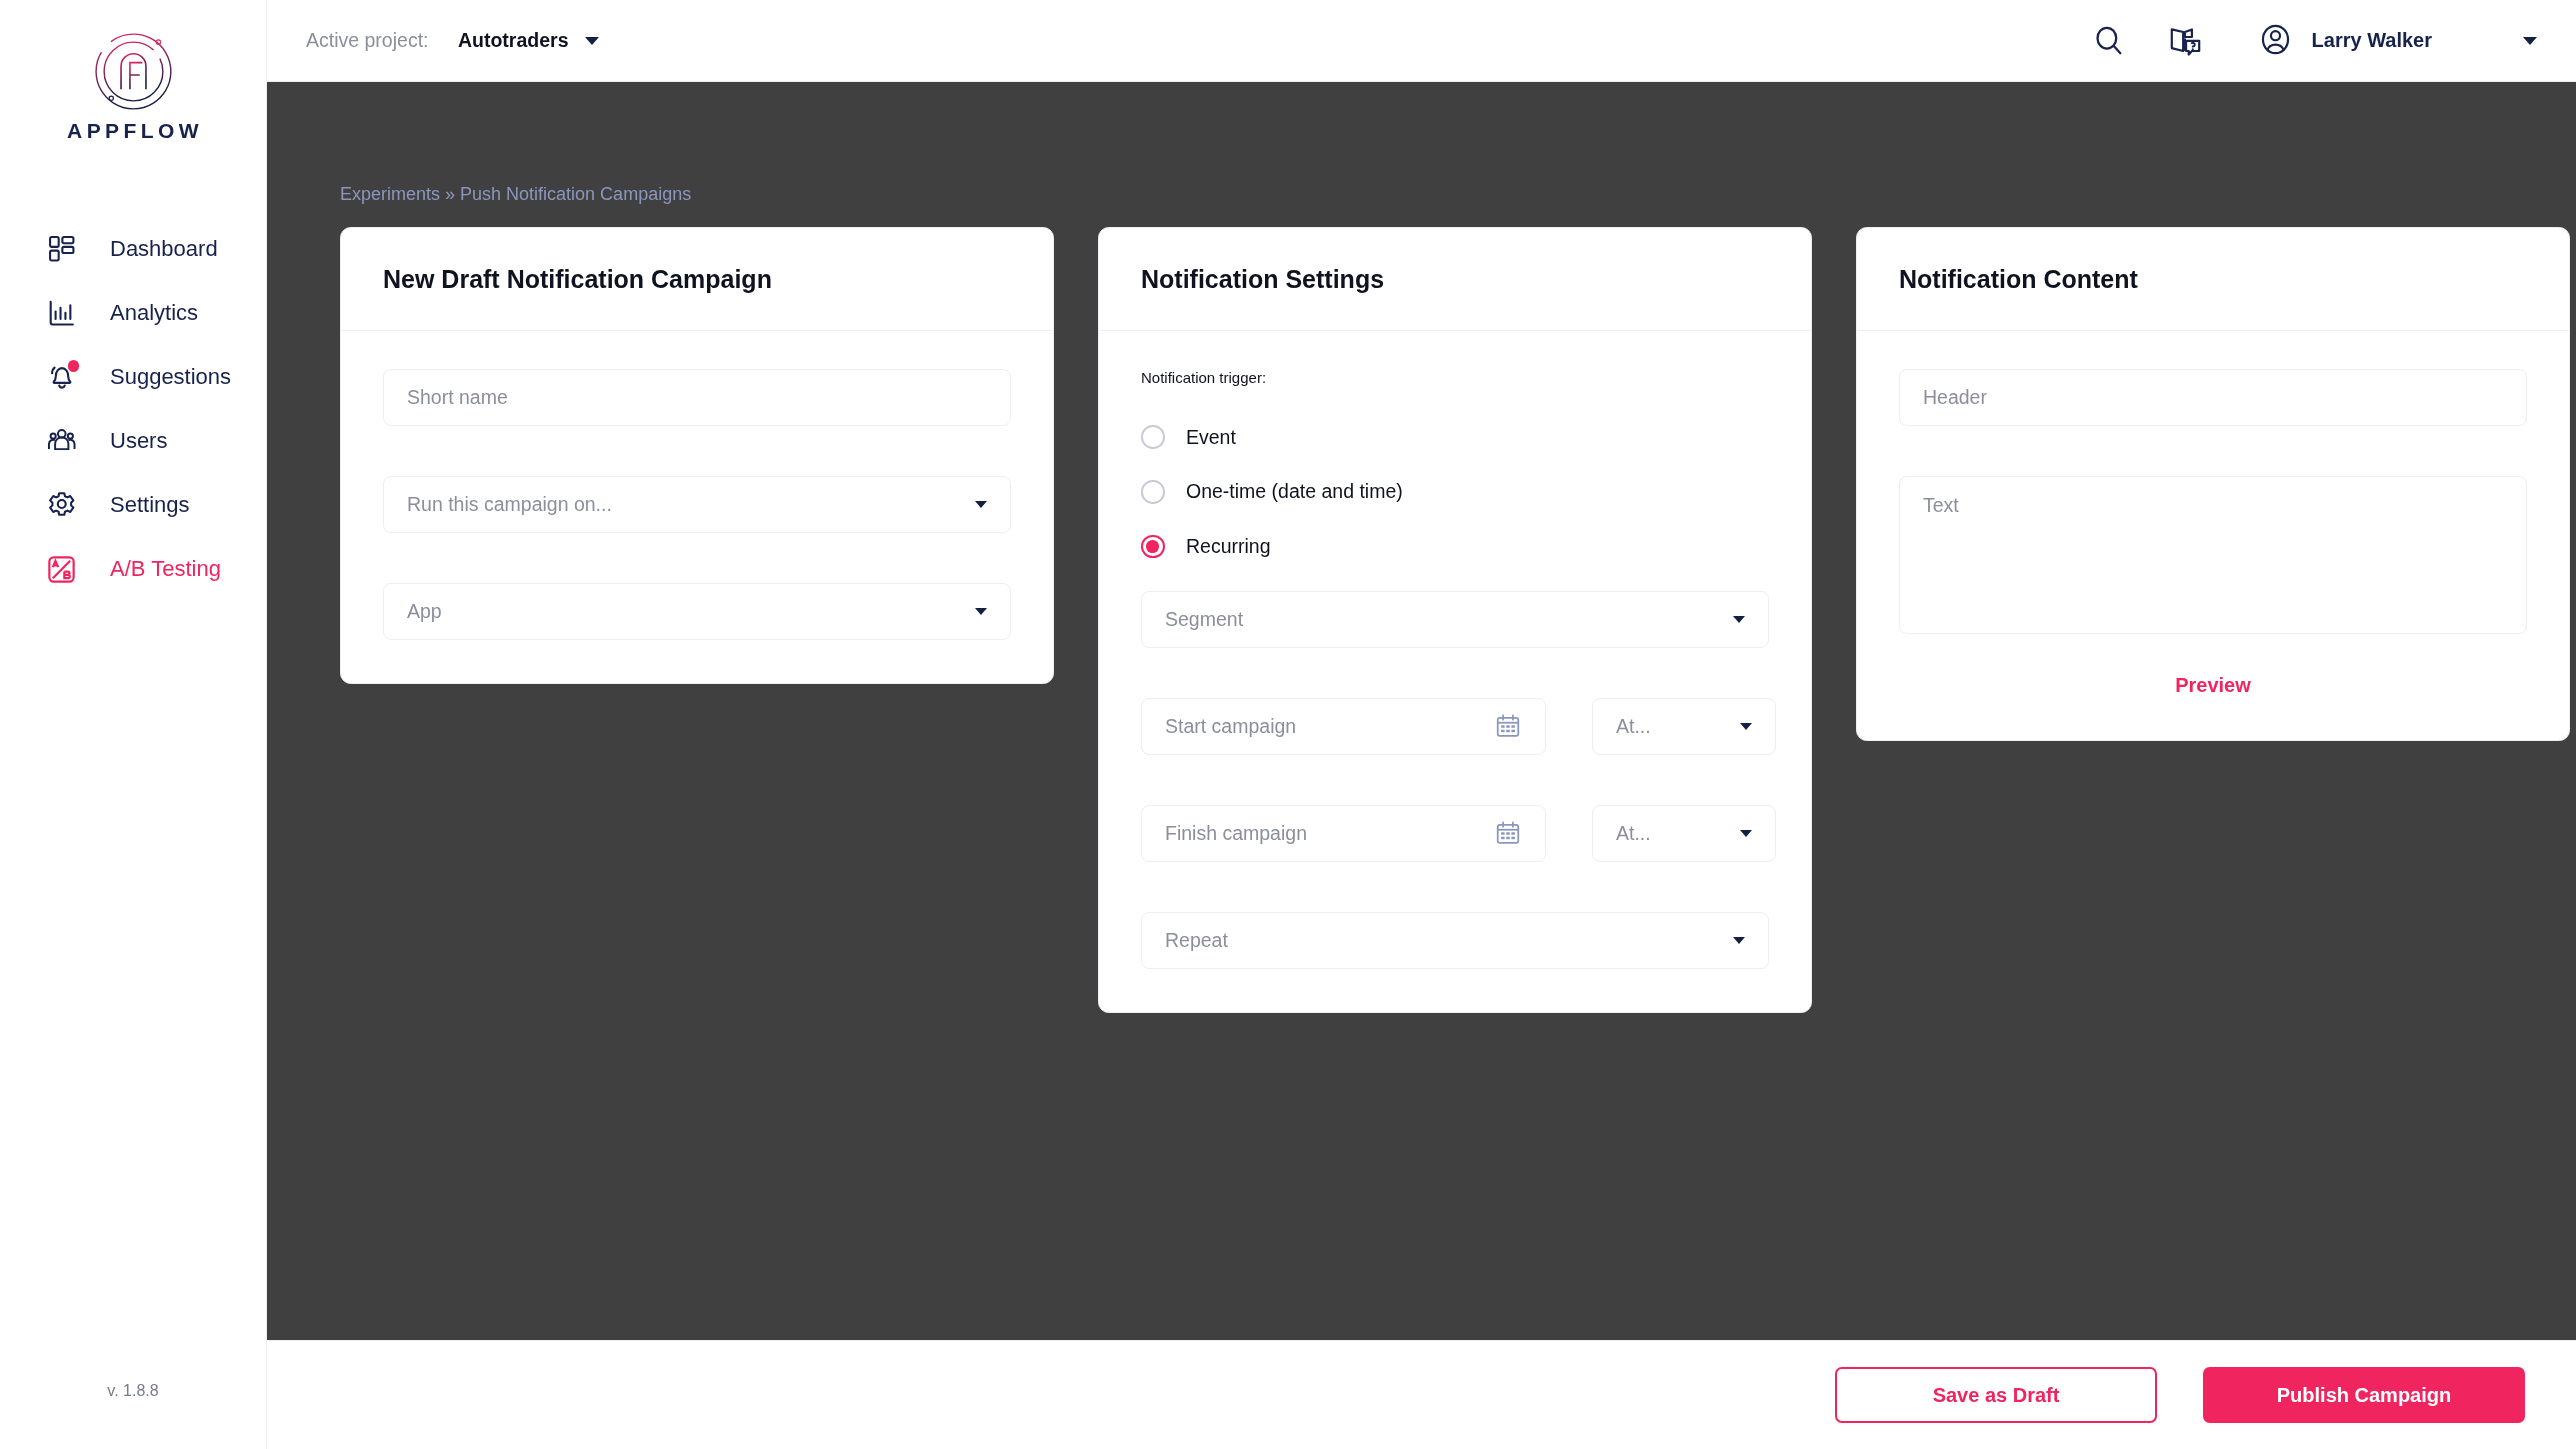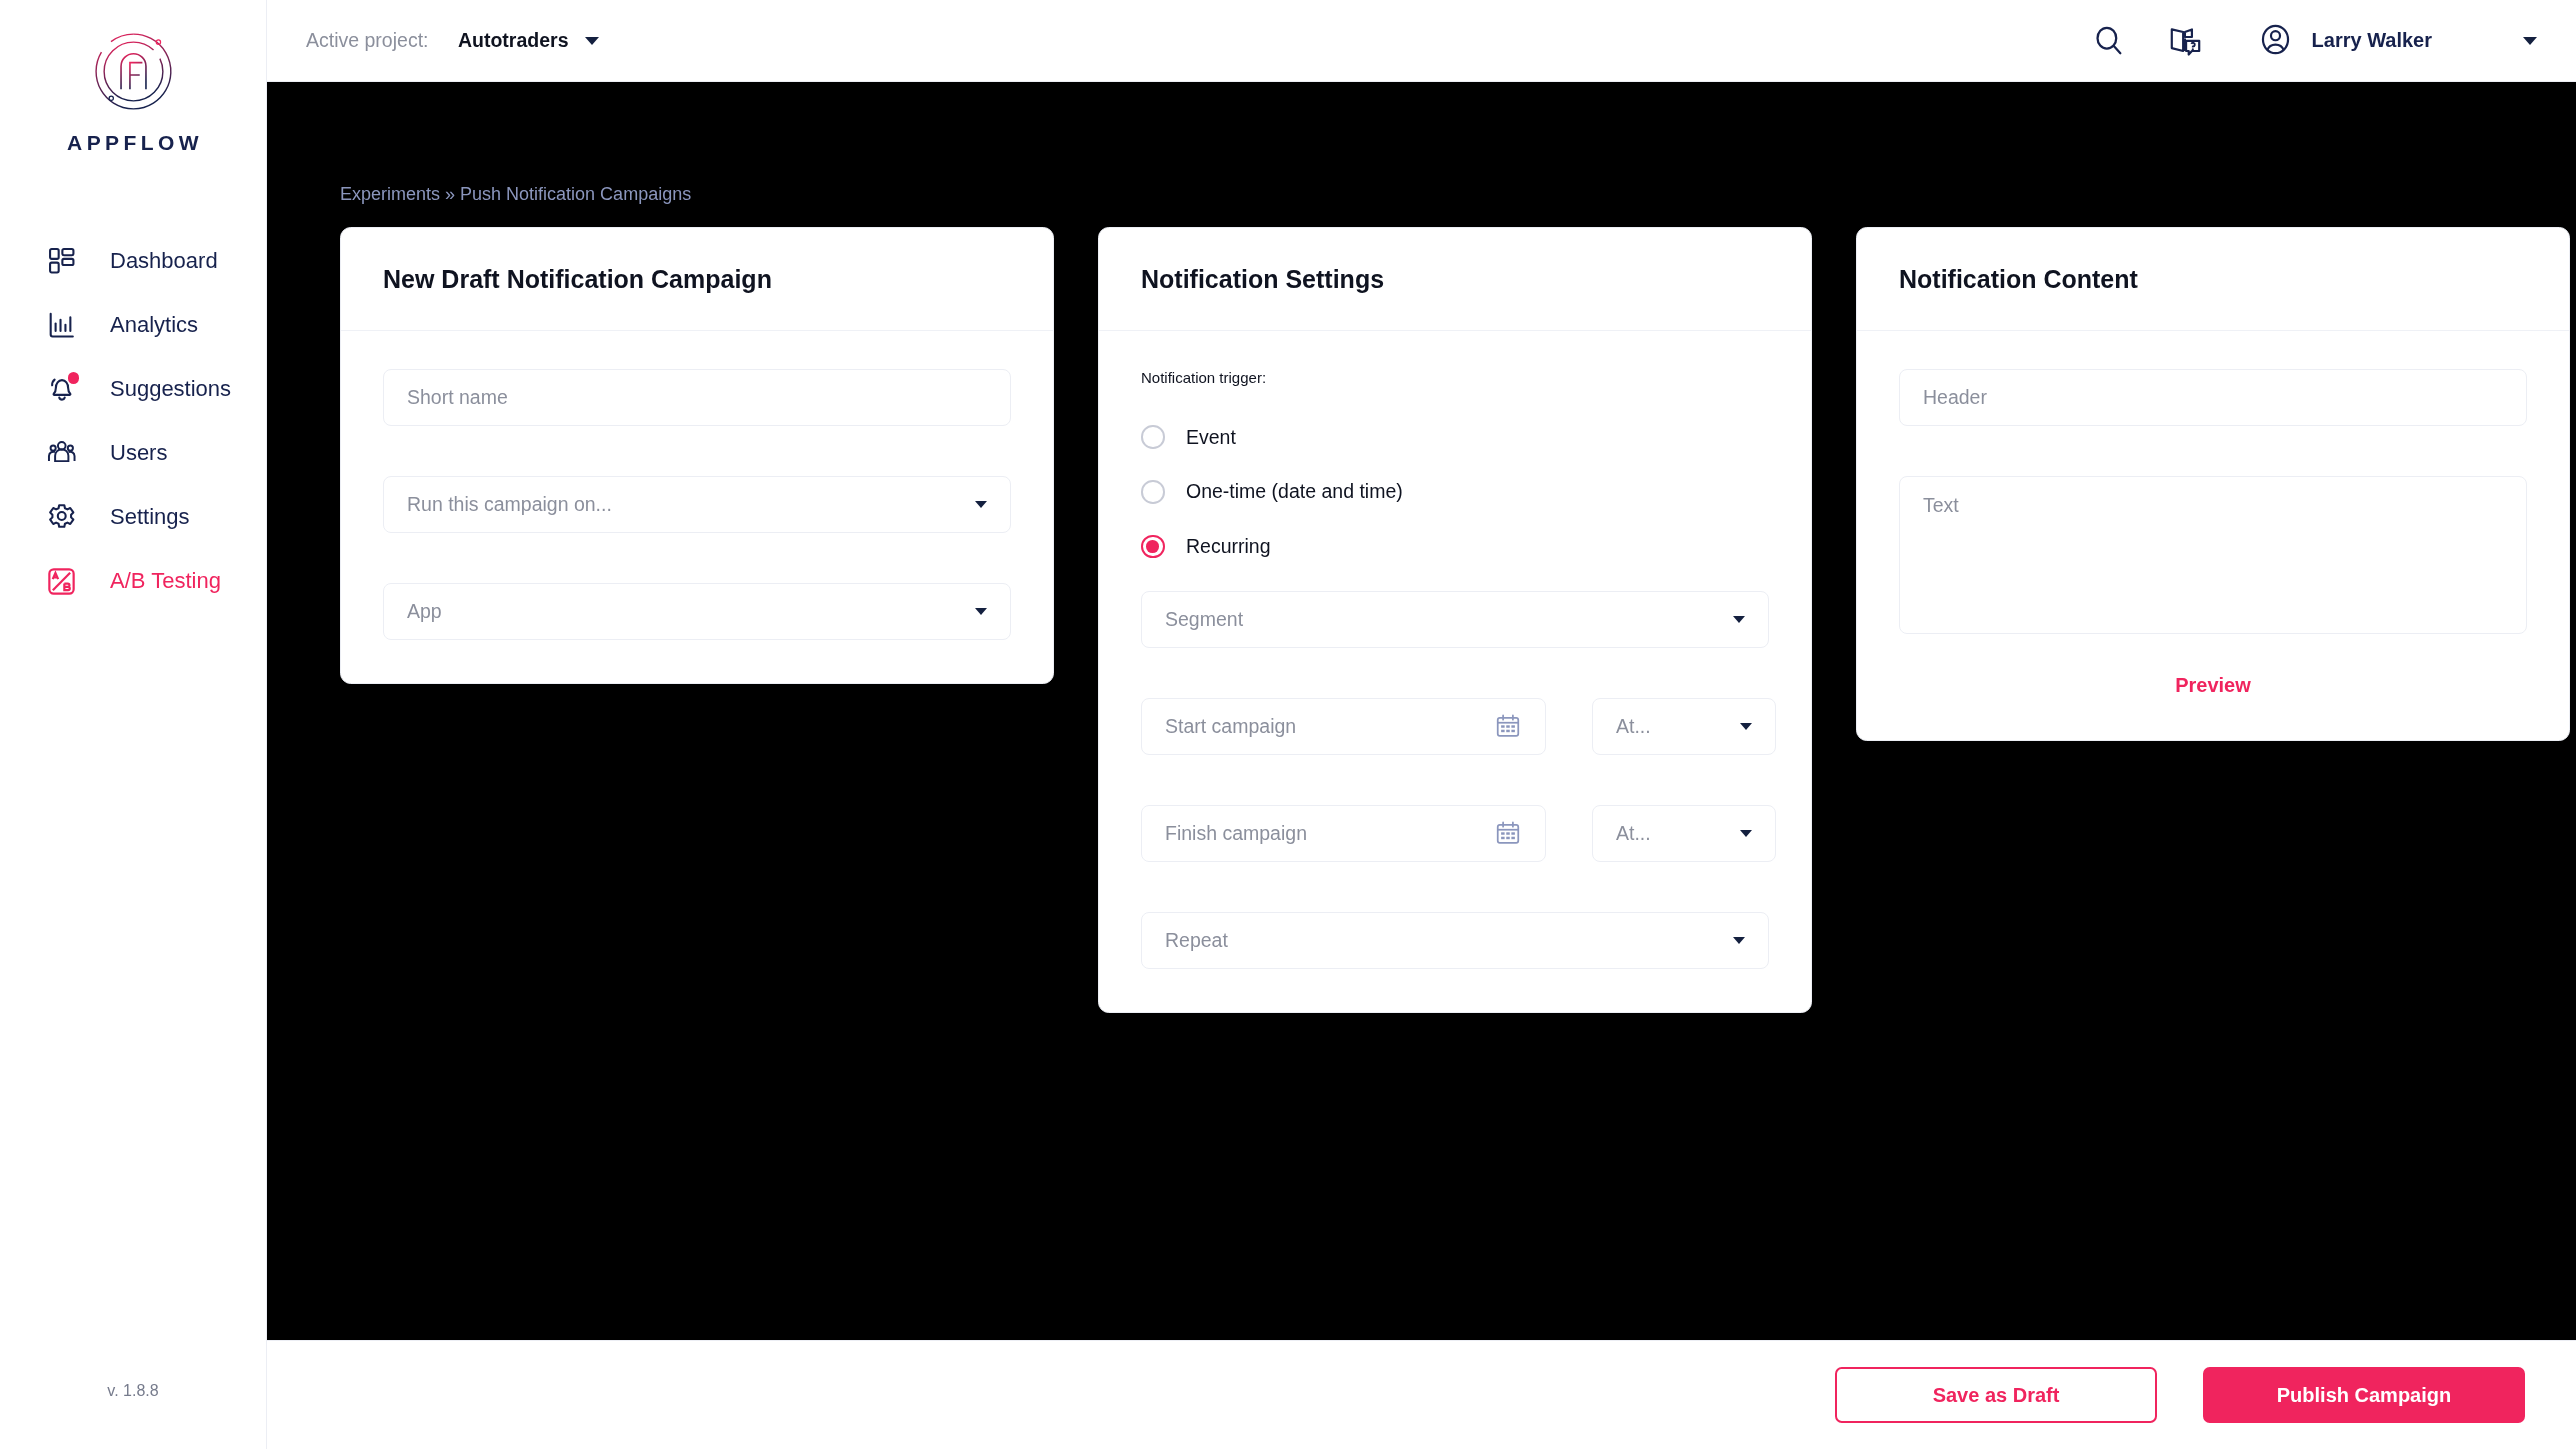--- a/index.html
+++ b/index.html
@@ -19,21 +19,21 @@
     flex: 0 0 267px;
     position: relative;
   }
   .logo-wrap {
     padding-top: 27px;
     display: flex; flex-direction: column;
     align-items: center;
   }
   .logo-mark { width: 89px; height: 89px; display: block; }
   .logo-word {
-    margin-top: 15px;
+    margin-top: 3px;
     font-size: 21px;
     letter-spacing: 4.4px;
     font-weight: 700;
     color: #17224d;
     text-indent: 4px;
   }
   .nav { margin-top: 74px; }
   .nav-item {
     display: flex; align-items: center;
     height: 64px;
@@ -65,21 +65,21 @@
     text-align: center;
     font-size: 16px;
     color: #767b8c;
   }
 
   
   .main {
     flex: 1 1 auto;
     display: flex; flex-direction: column;
     height: 1449px;
-    background: #000000;
+    background: #404040;
     min-width: 0;
   }
   .topbar {
     height: 82px; flex: 0 0 82px;
     background: #ffffff;
     border-bottom: 1.3px solid #eceef4;
     display: flex; align-items: center;
     padding: 0 39px 0 39px;
   }
   .active-project-label {

